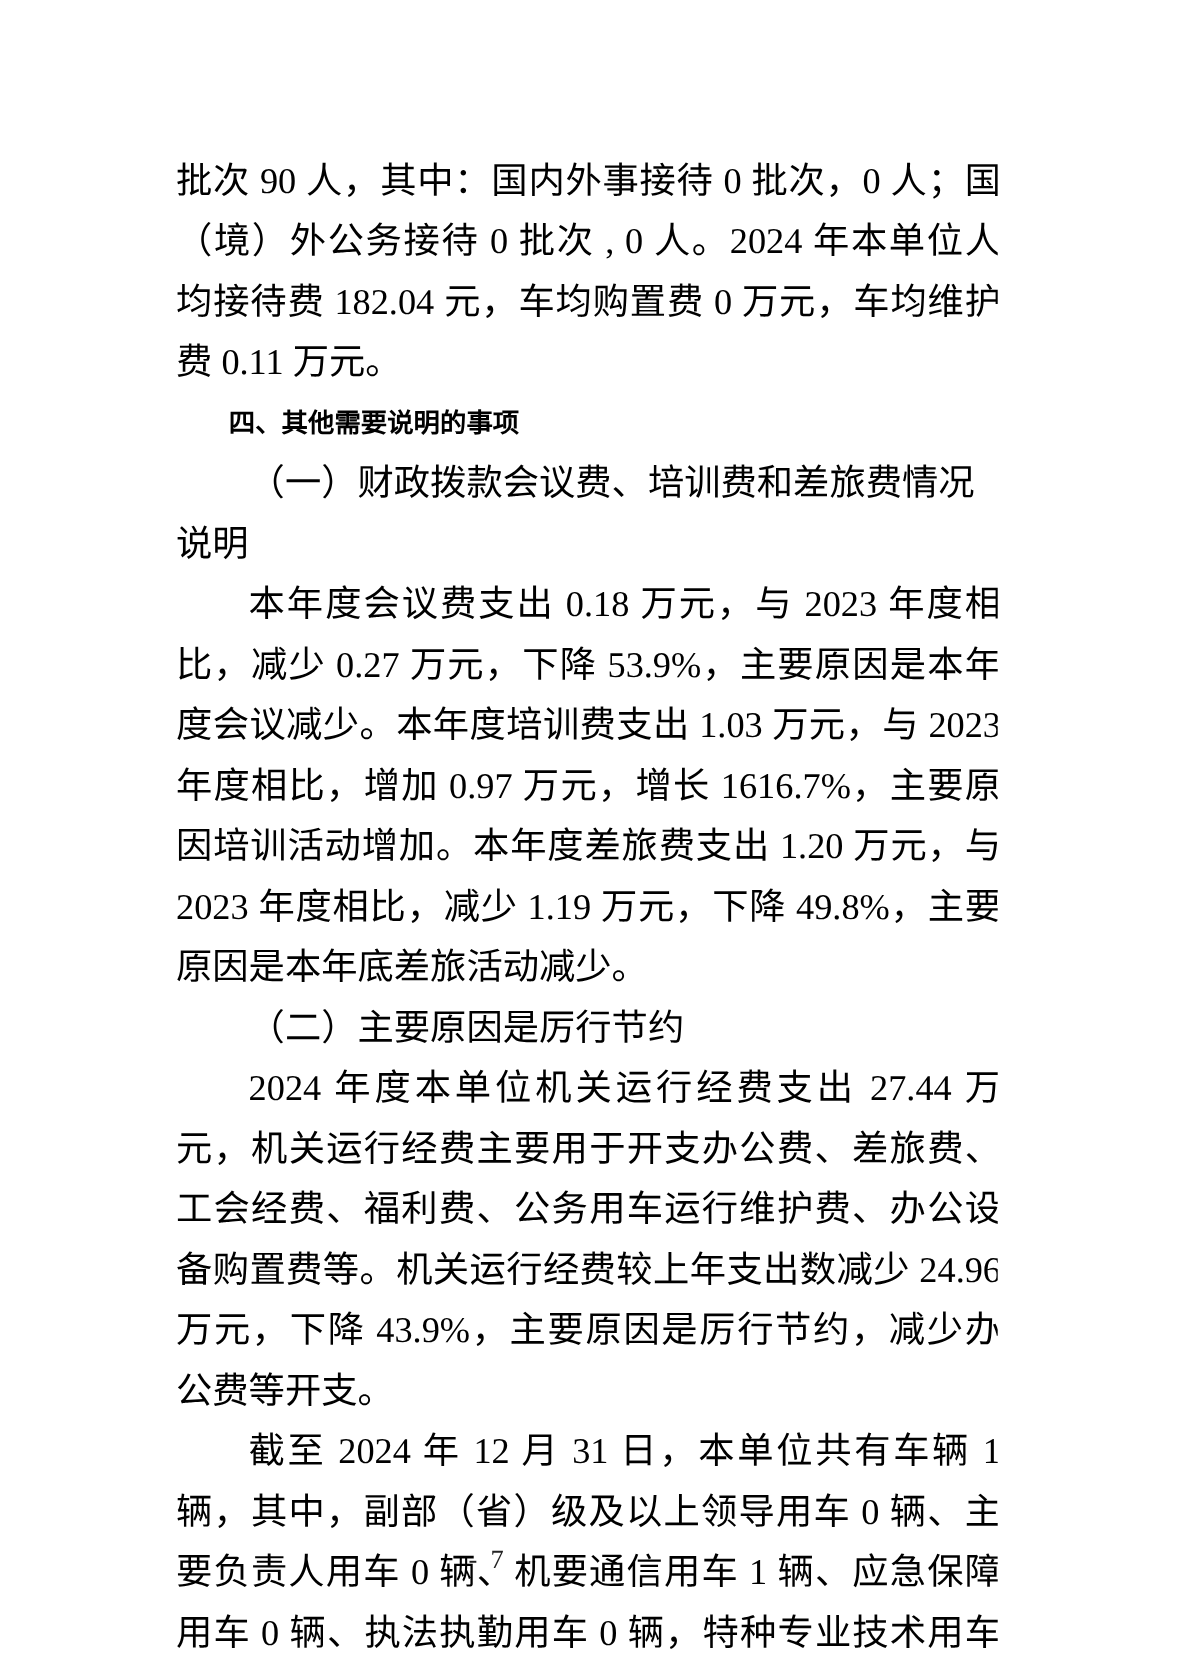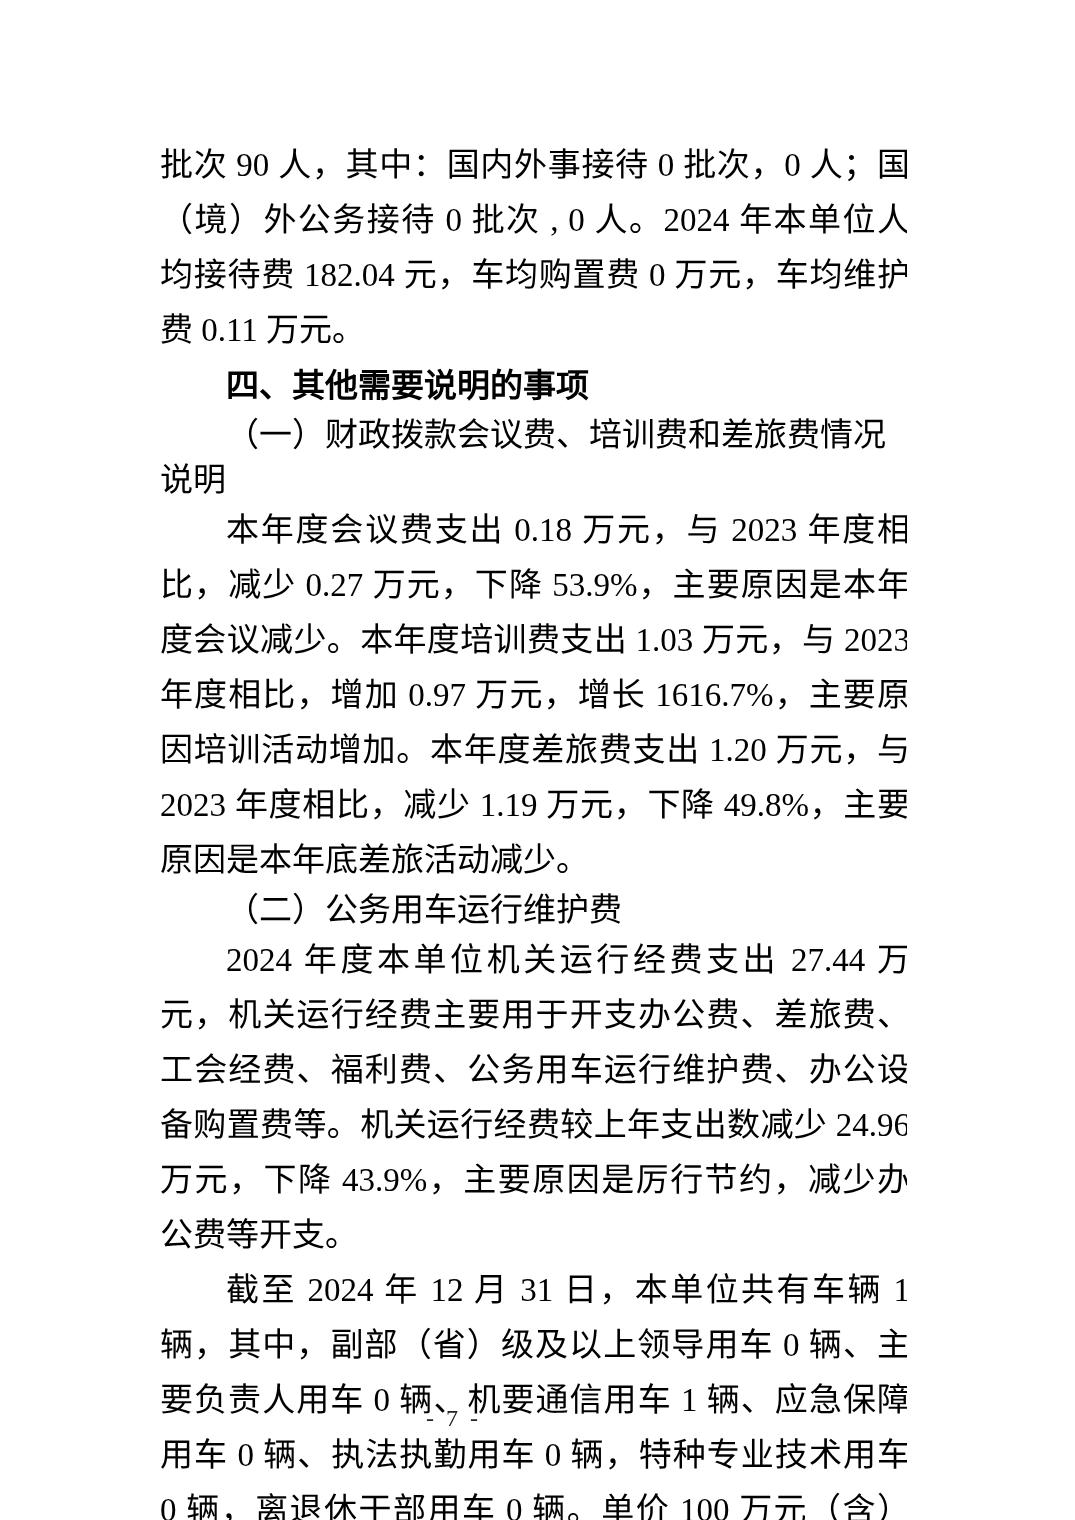--- a/index.html
+++ b/index.html
@@ -28,31 +28,31 @@
   }
   .body-par {
     margin: 0;
     text-indent: 2em;
   }
   .body-par.no-indent {
     text-indent: 0;
   }
   .section-heading {
     margin: 0;
-    font-size: 33px;
+    font-size: 24px;
     line-height: 55px;
     font-weight: 700;
     font-family: "Liberation Sans", "DejaVu Sans", sans-serif;
     text-indent: 2em;
     text-align: left;
   }
   .sub-heading {
     margin: 0;
     font-size: 33px;
-    line-height: 45px;
+    line-height: 55px;
     font-weight: 400;
     text-indent: 2em;
     text-align: left;
   }
   .page-footer {
     position: absolute;
     left: 0;
     right: 0;
     top: 1398px;
     height: 40px;
@@ -70,21 +70,21 @@
   <div class="content">
 
     <p class="body-par no-indent">批次 90 人，其中：国内外事接待 0 批次，0 人；国（境）外公务接待 0 批次 , 0 人。2024 年本单位人均接待费 182.04 元，车均购置费 0 万元，车均维护费 0.11 万元。</p>
 
     <h2 class="section-heading">四、其他需要说明的事项</h2>
 
     <h3 class="sub-heading">（一）财政拨款会议费、培训费和差旅费情况说明</h3>
 
     <p class="body-par">本年度会议费支出 0.18 万元，与 2023 年度相比，减少 0.27 万元，下降 53.9%，主要原因是本年度会议减少。本年度培训费支出 1.03 万元，与 2023 年度相比，增加 0.97 万元，增长 1616.7%，主要原因培训活动增加。本年度差旅费支出 1.20 万元，与 2023 年度相比，减少 1.19 万元，下降 49.8%，主要原因是本年底差旅活动减少。</p>
 
-    <h3 class="sub-heading">（二）公务用车运行维护费</h3>
+    <h3 class="sub-heading">（二）主要原因是厉行节约</h3>
 
     <p class="body-par">2024 年度本单位机关运行经费支出 27.44 万元，机关运行经费主要用于开支办公费、差旅费、工会经费、福利费、公务用车运行维护费、办公设备购置费等。机关运行经费较上年支出数减少 24.96 万元，下降 43.9%，主要原因是厉行节约，减少办公费等开支。</p>
 
 
     <p class="body-par">截至 2024 年 12 月 31 日，本单位共有车辆 1 辆，其中，副部（省）级及以上领导用车 0 辆、主要负责人用车 0 辆、机要通信用车 1 辆、应急保障用车 0 辆、执法执勤用车 0 辆，特种专业技术用车 0 辆，离退休干部用车 0 辆。单价 100 万元（含）以上专用设备 0 台（套）。</p>
 
   </div>
 
   <div class="page-footer">- 7 -</div>
 </div>

